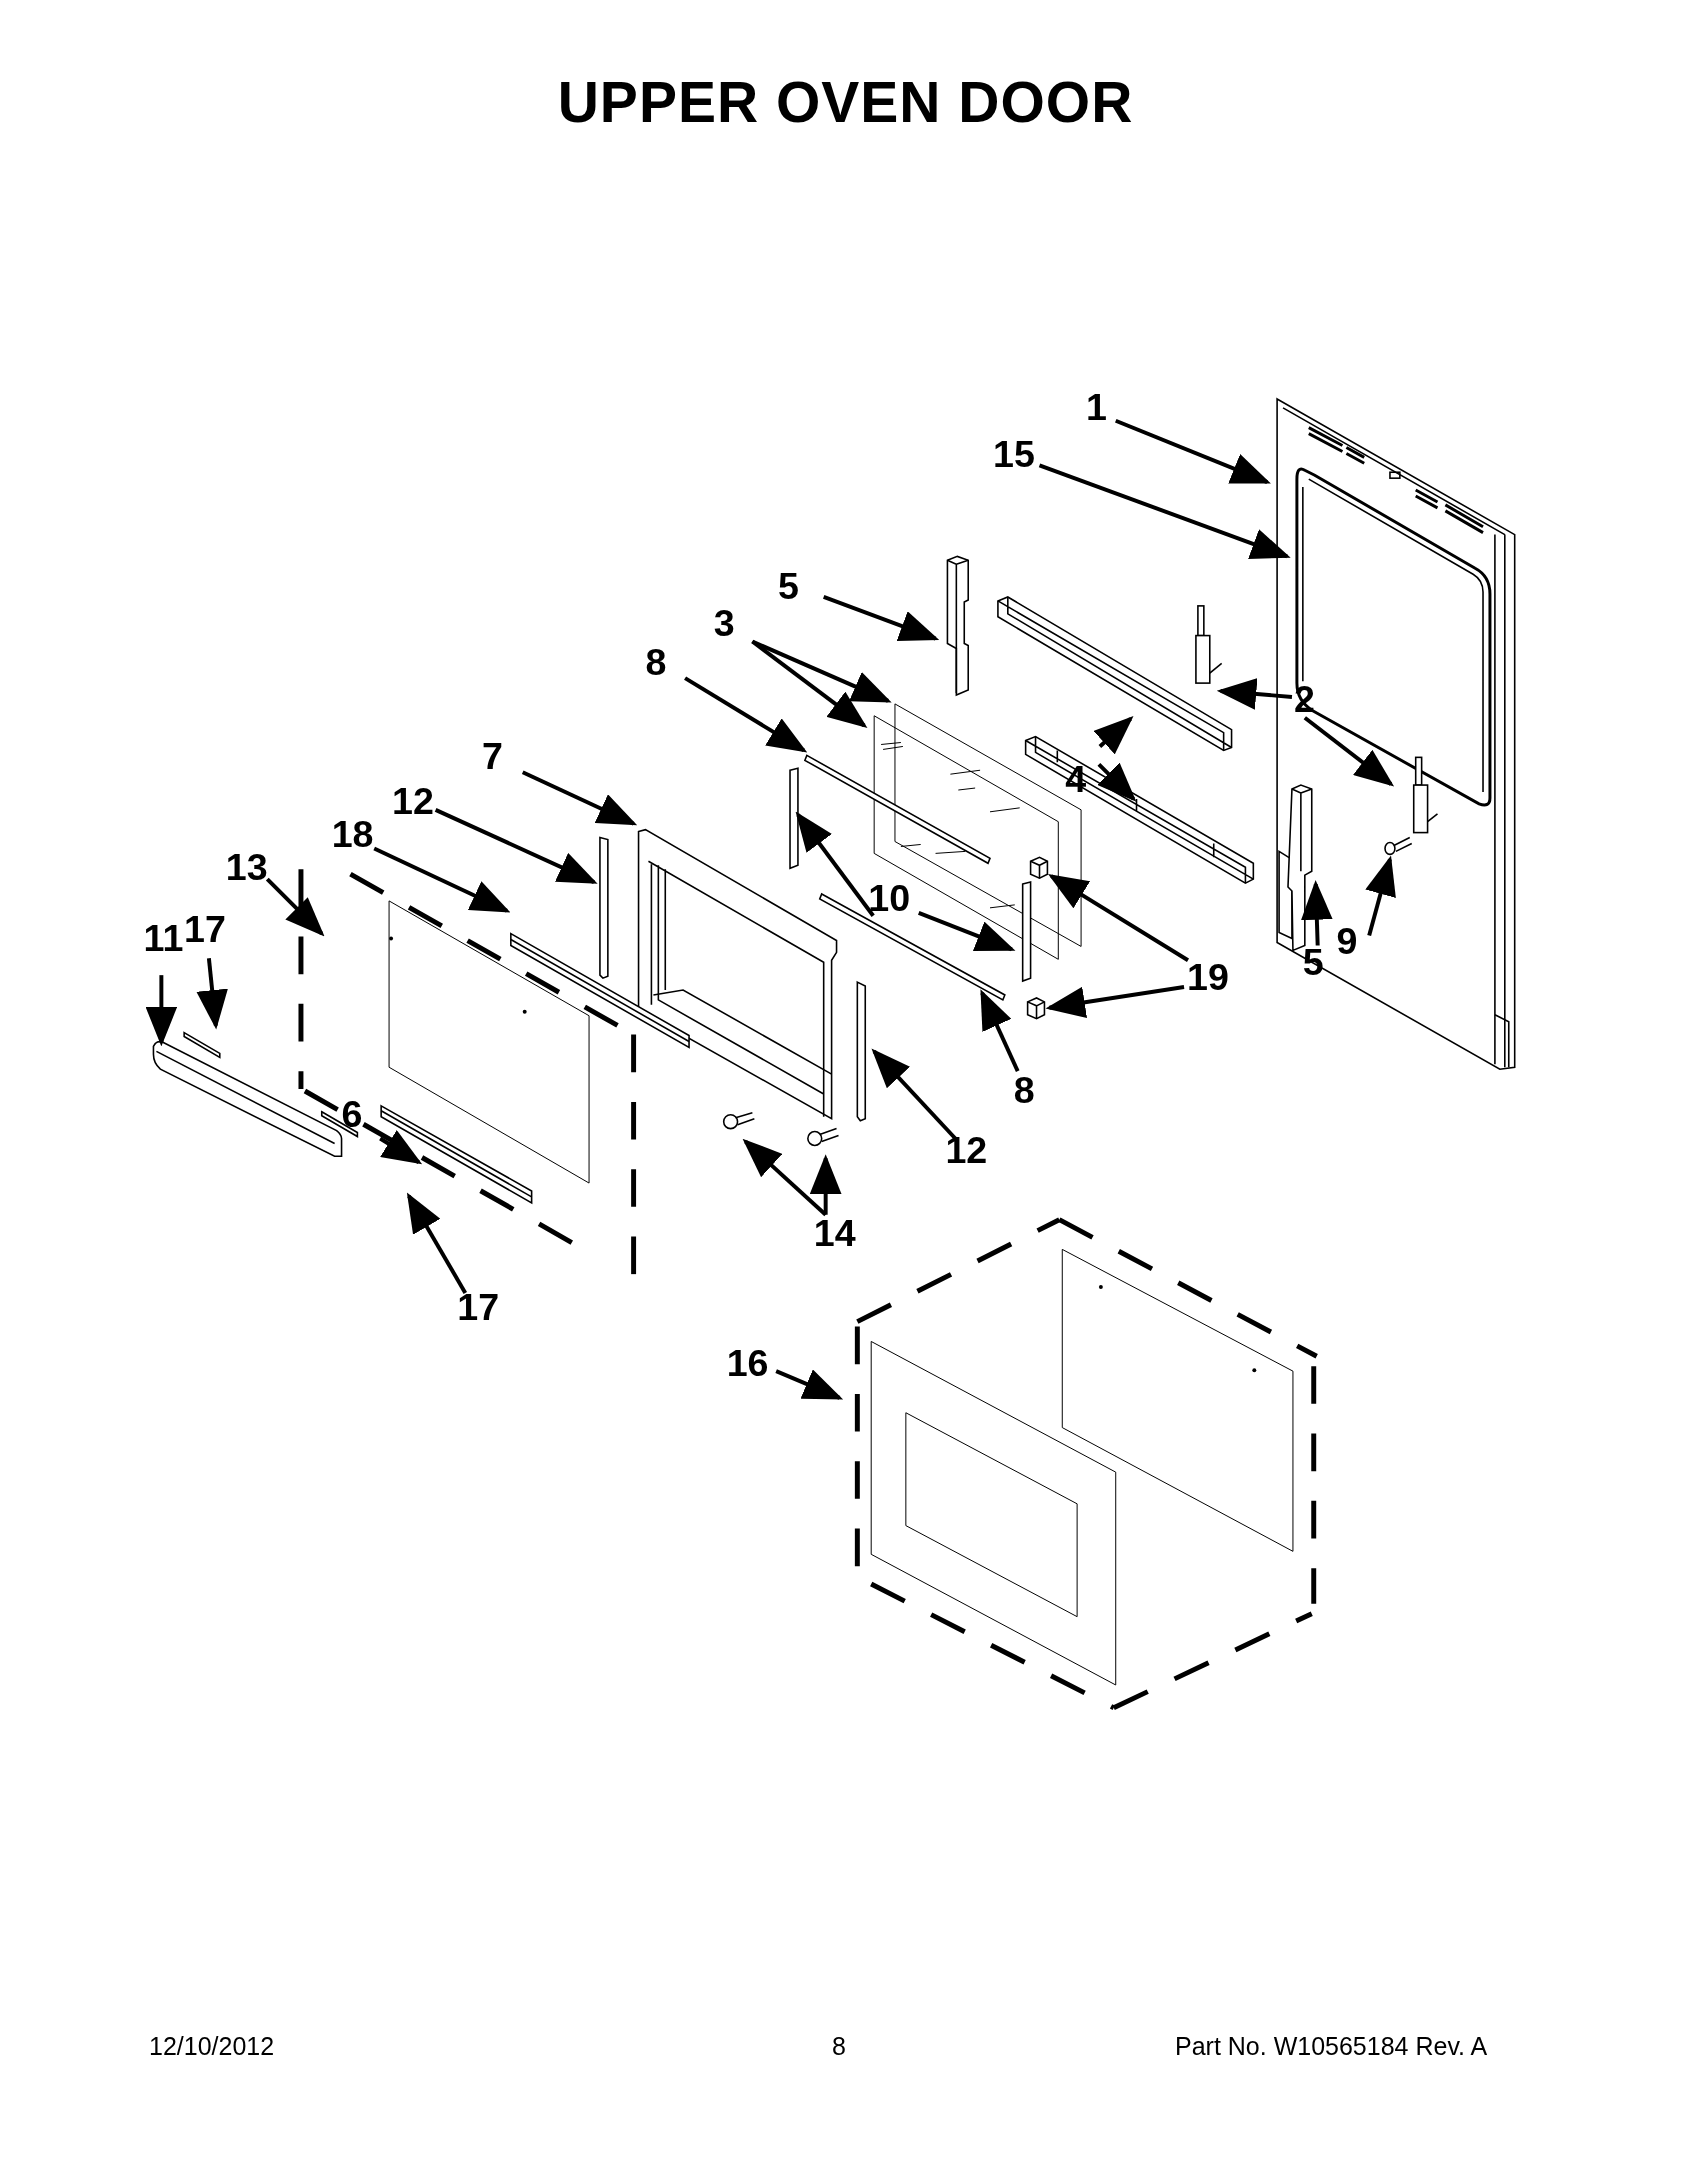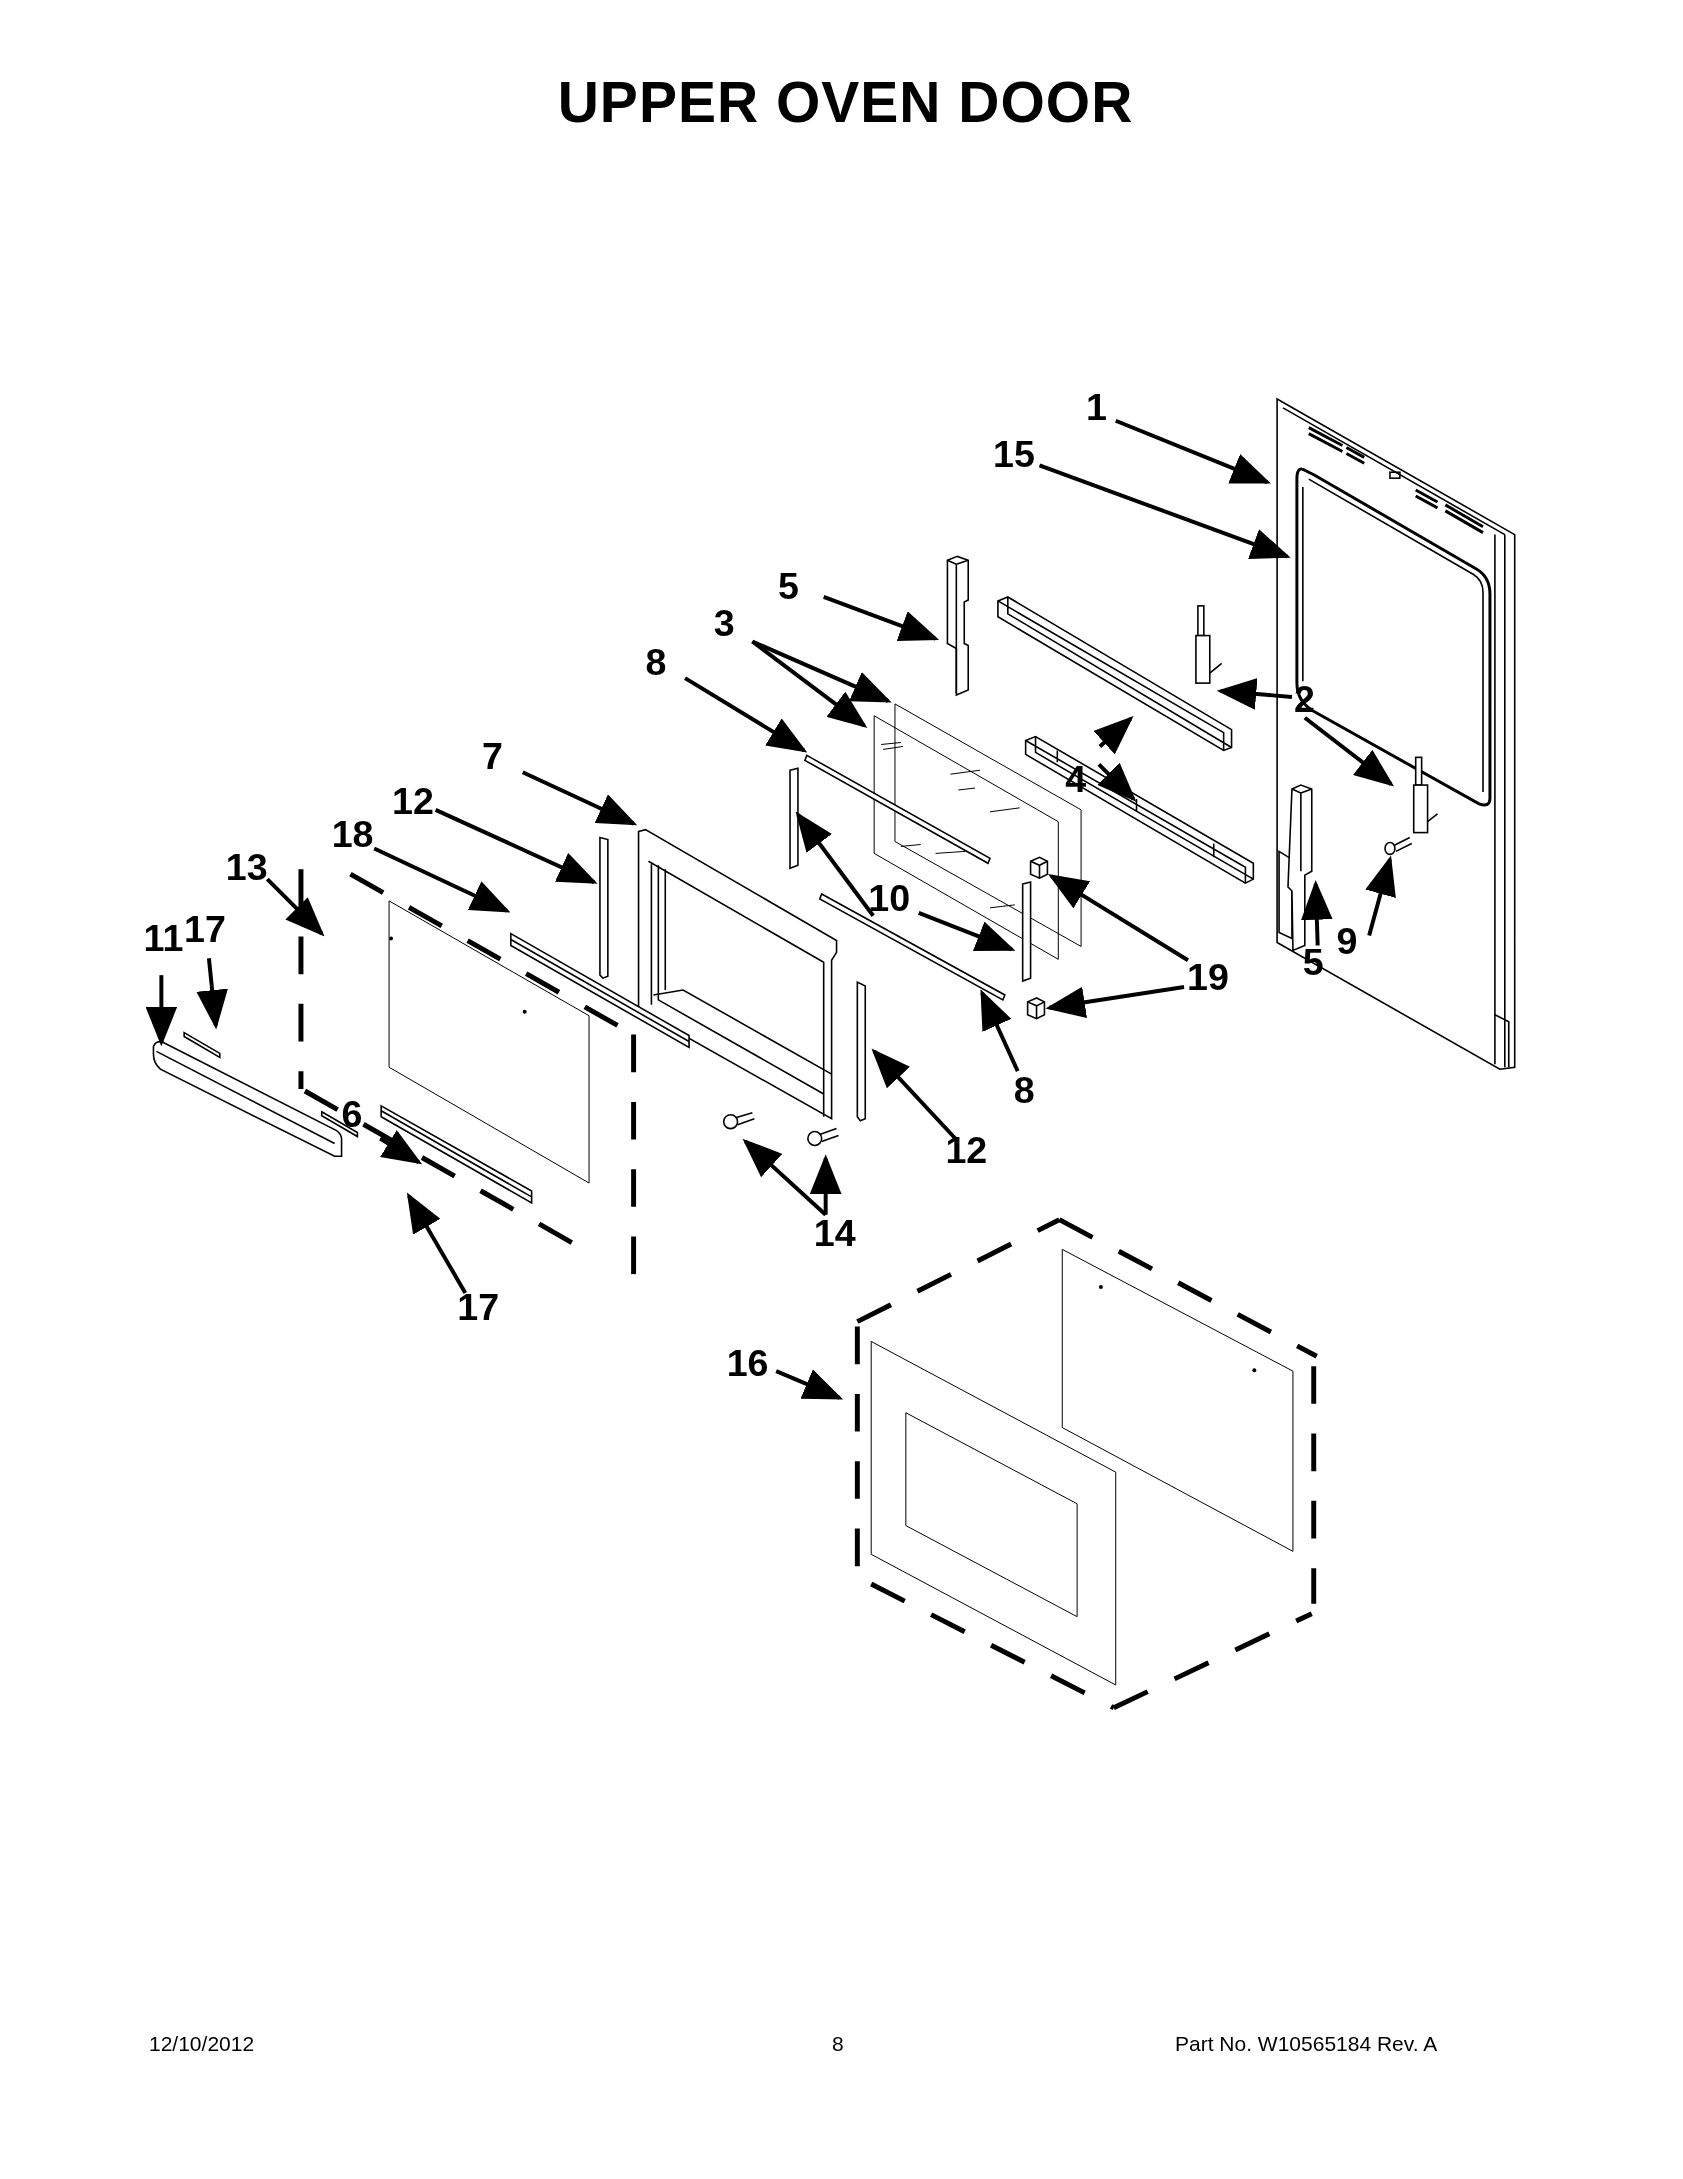--- a/index.html
+++ b/index.html
@@ -1,21 +1,21 @@
 <!DOCTYPE html>
 <html><head>
 <meta charset="utf-8">
 <style>
   html, body { margin: 0; padding: 0; background: #ffffff; }
   body { width: 1683px; height: 2179px; position: relative; overflow: hidden;
          font-family: "Liberation Sans", sans-serif; color: #000; }
   .title { position: absolute; top: 69px; left: 4px; width: 1683px; text-align: center;
            font-family: "Liberation Sans", sans-serif; font-weight: bold; font-size: 57px;
            letter-spacing: 1px; }
-  .footer { position: absolute; top: 2032px; font-size: 21px; font-family: "Liberation Sans", sans-serif; text-align: right; }
+  .footer { position: absolute; top: 2032px; font-size: 25px; font-family: "Liberation Sans", sans-serif; text-align: right; }
   .footer.left { left: 149px; }
   .footer.center { left: 832px; }
   .footer.right { left: 1175px; }
   svg.diagram { position: absolute; left: 0; top: 0; width: 1683px; height: 2179px; }
   .lbl { font-family: "Liberation Sans", sans-serif; font-weight: bold; font-size: 38px; fill: #000; }
   .ln { stroke: #000; stroke-width: 1.6; fill: none; }
   .thin { stroke: #000; stroke-width: 1; fill: none; }
   .thick { stroke: #000; stroke-width: 3; fill: none; }
   .arrow { stroke: #000; stroke-width: 4; fill: none; }
   .dash { stroke: #000; stroke-width: 5; fill: none; stroke-dasharray: 38 30; }

